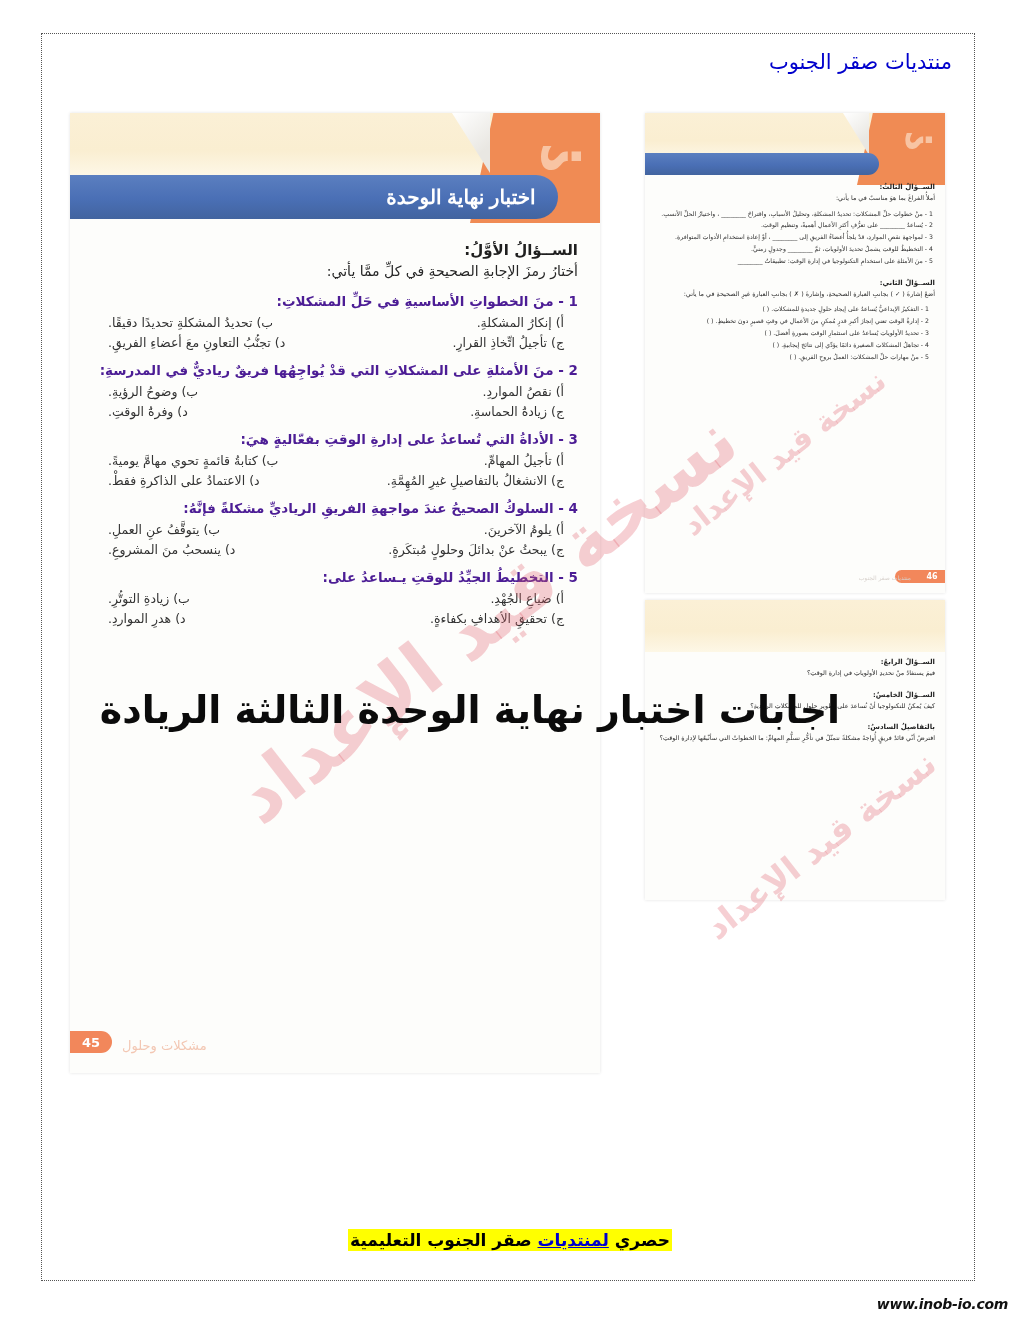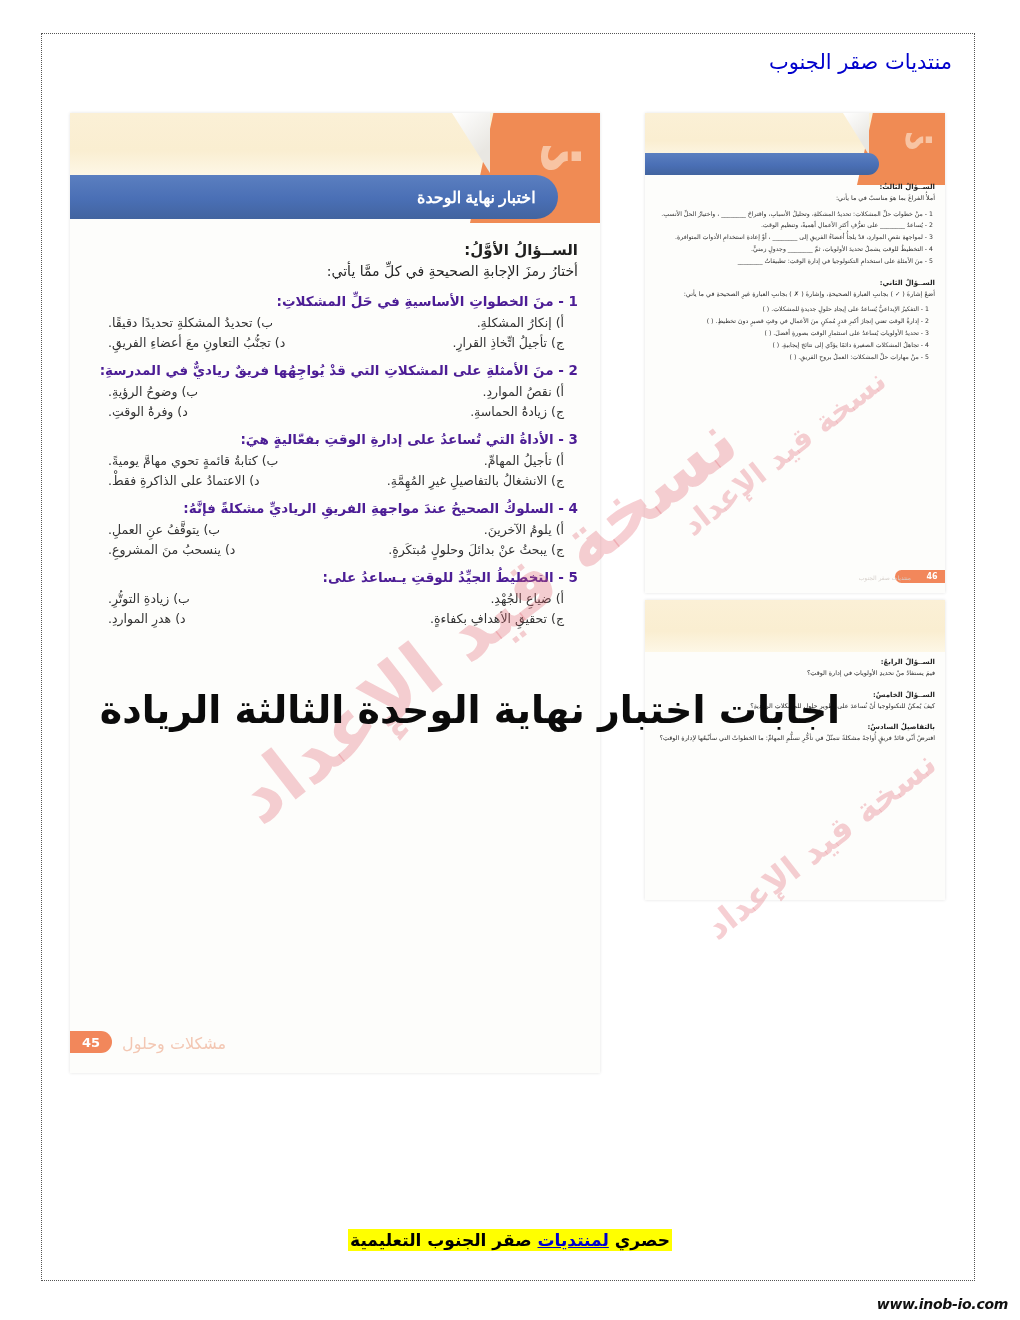--- a/index.html
+++ b/index.html
@@ -140,23 +140,23 @@
     border-radius: 0 22px 22px 0;
     display: flex;
     align-items: center;
     justify-content: flex-start;
     padding-right: 22px;
     box-sizing: border-box;
     direction: rtl;
   }
   .title-banner .txt {
     color: #ffffff;
-    font-size: 16px;
-    font-weight: 700;
-    font-family: Liberation Serif, serif;
+    font-size: 20px;
+    font-weight: 700;
+    font-family: Liberation Sans, sans-serif;
     white-space: nowrap;
   }
   #page-right .title-banner {
     top: 40px; height: 22px; width: 78%;
   }
   #page-right .title-banner .txt { font-size: 0px; }
 
   
   .page-body {
     position: absolute;
@@ -266,21 +266,21 @@
   #page-left .page-badge { left: 0; bottom: 20px; }
   #page-right .page-badge {
     right: 0; left: auto; bottom: 10px;
     width: 26px; height: 13px; font-size: 8px;
     border-radius: 10px 0 0 10px;
     padding-left: 24px;
   }
   .page-foot-faded {
     position: absolute;
     bottom: 20px;
-    font-size: 16px;
+    font-size: 13px;
     color: #f3c7b3;
     font-family: "DejaVu Sans", sans-serif;
     direction: rtl;
   }
   #page-left .page-foot-faded { left: 52px; }
   #page-right .page-foot-faded {
     bottom: 12px; right: 34px; left: auto; font-size: 6px; color: #d8d2cd;
   }
 
   

